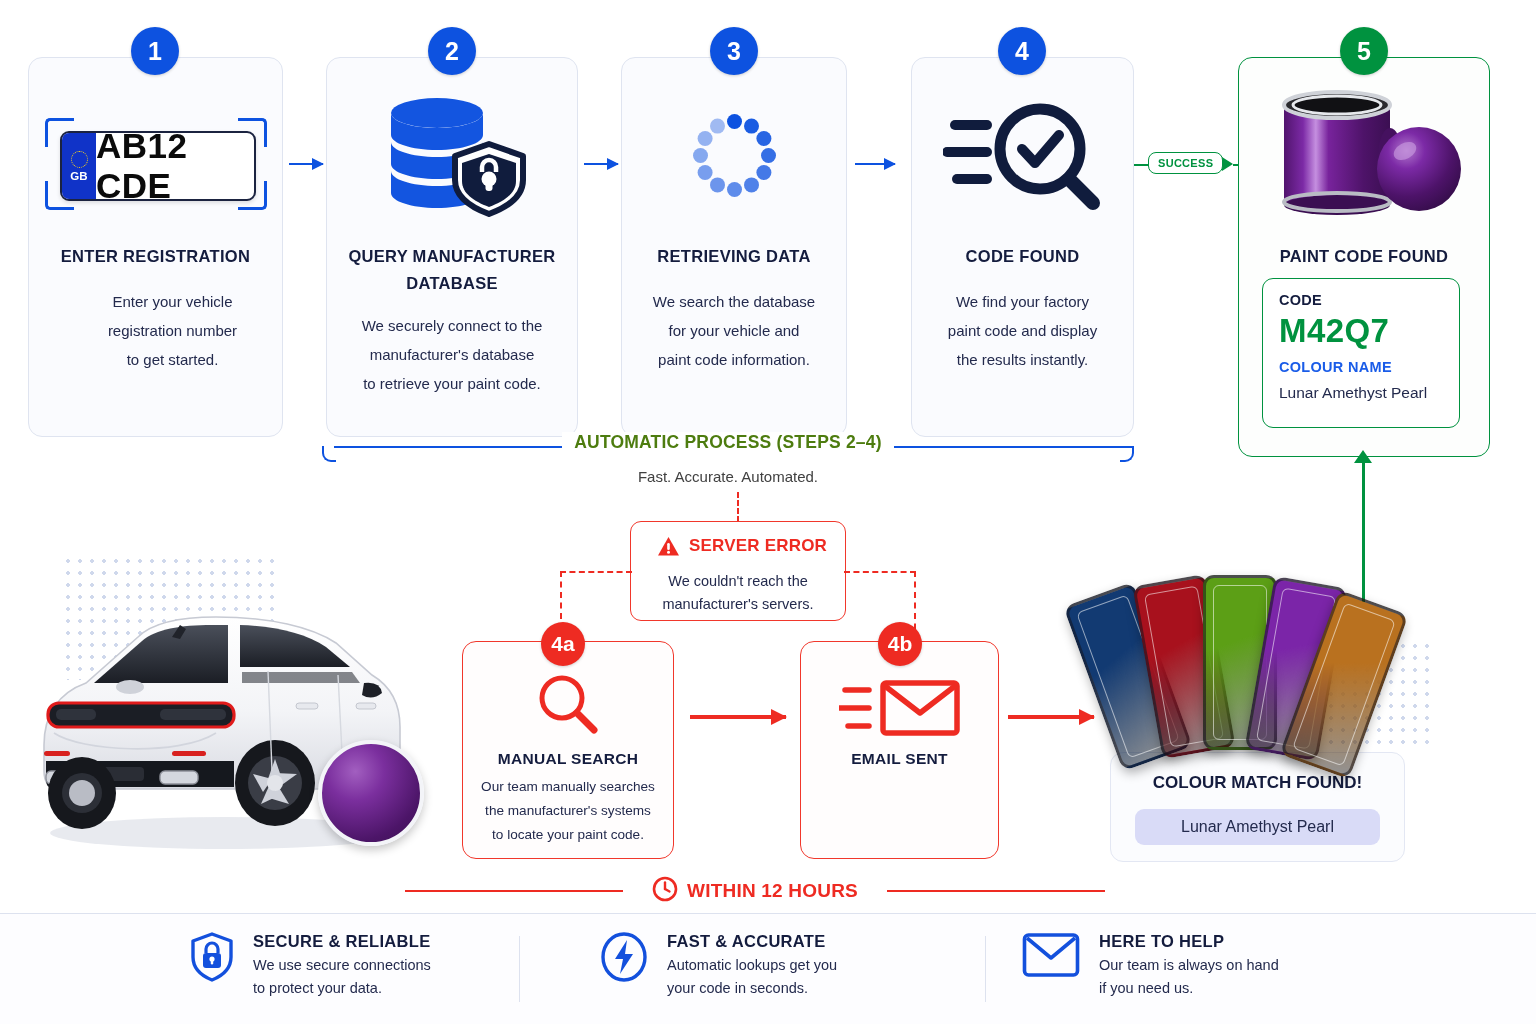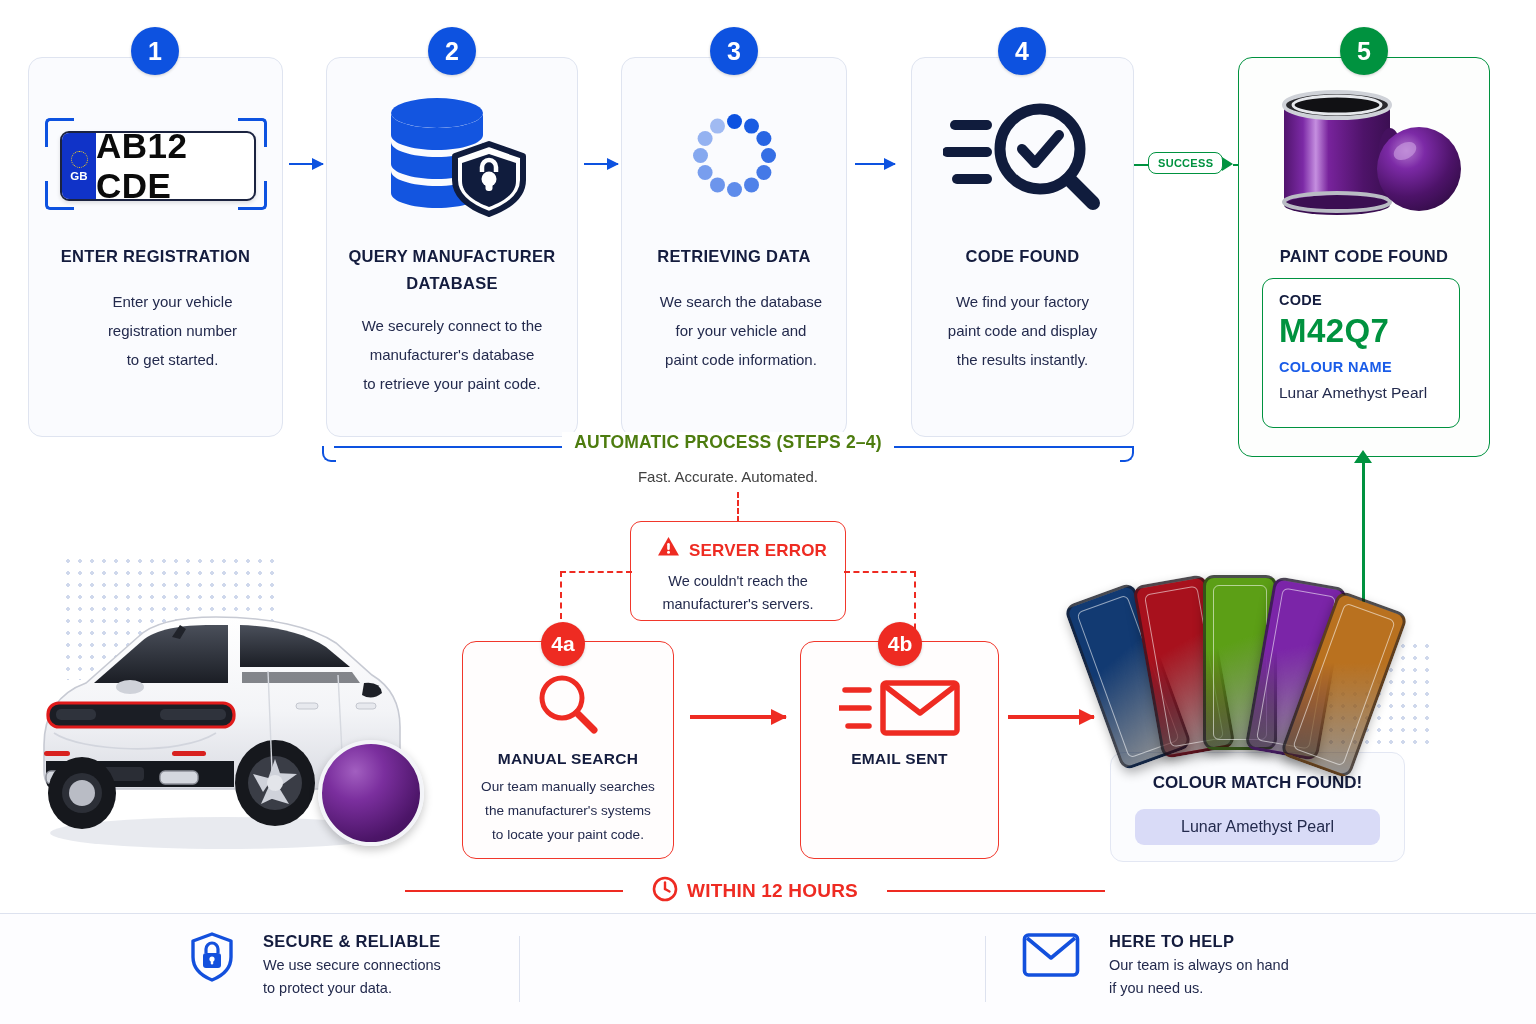--- a/index.html
+++ b/index.html
@@ -118,29 +118,29 @@
   .res-box{position:absolute;left:1262px;top:278px;width:198px;height:150px;
     border:1.6px solid #00923f;border-radius:11px;background:#fff;box-sizing:border-box;}
   .res-lbl{position:absolute;left:16px;font-weight:bold;font-size:14.5px;letter-spacing:.3px;}
   .res-code-lbl{top:13px;color:#141c3e;}
   .res-code{position:absolute;left:16px;top:33px;font-size:33px;font-weight:bold;color:#00923f;letter-spacing:.4px;}
   .res-col-lbl{top:80px;color:#1a5ce8;}
   .res-col{position:absolute;left:16px;top:105px;font-size:15.5px;color:#232a4d;}
 
   
   .footer{position:absolute;left:0;bottom:0;width:1536px;height:110px;border-top:1.5px solid #dde2ef;background:#fdfdff;}
-  .feat{position:absolute;top:18px;display:flex;gap:29px;align-items:flex-start;}
+  .feat{position:absolute;top:18px;display:flex;gap:19px;align-items:flex-start;}
   .feat-txt h4{margin:0 0 3px 0;font-size:16.5px;font-weight:bold;letter-spacing:.3px;color:#141c3e;}
   .feat-txt p{margin:0;font-size:14.5px;line-height:1.62;color:#232a4d;}
   .vdiv{position:absolute;top:22px;width:1.4px;height:66px;background:#dde2ef;}
 
   
   .err-box{position:absolute;left:630px;top:521px;width:216px;height:100px;
     border:1.8px solid #f1372b;border-radius:11px;background:#fff;box-sizing:border-box;}
-  .err-head{position:absolute;left:8px;right:0;top:14px;display:flex;align-items:flex-end;justify-content:center;gap:9px;}
+  .err-head{position:absolute;left:8px;right:0;top:14px;display:flex;align-items:flex-start;justify-content:center;gap:9px;}
   .err-title{color:#ee2b22;font-weight:bold;font-size:17px;letter-spacing:.2px;}
   .err-body{position:absolute;left:6px;right:6px;top:48px;text-align:center;font-size:14.5px;line-height:1.62;color:#232a4d;}
 
   
   .halftone{position:absolute;opacity:.5;
     background-image:radial-gradient(#9fb0d8 1.7px, transparent 1.8px);
     background-size:12px 12px;}
 
   
   .ring{position:relative;width:88px;height:88px;}
@@ -225,21 +225,21 @@
         <i style="transform: translate(0px, 34px); opacity: 0.66;"></i>
         <i style="transform: translate(-17px, 29.4px); opacity: 0.6;"></i>
         <i style="transform: translate(-29.4px, 17px); opacity: 0.55;"></i>
         <i style="transform: translate(-34px, 0px); opacity: 0.49;"></i>
         <i style="transform: translate(-29.4px, -17px); opacity: 0.43;"></i>
         <i style="transform: translate(-17px, -29.4px); opacity: 0.38;"></i>
       </div>
   </div>
 
   <div class="c-title" style="left:621px;width:226px;top:243px;">RETRIEVING DATA</div>
-  <div class="c-body" style="left:621px;width:226px;top:288px;margin-left:7px;">We search the database<br>for your vehicle and<br>paint code information.</div>
+  <div class="c-body" style="left:621px;width:226px;top:288px;">We search the database<br>for your vehicle and<br>paint code information.</div>
 
   <div class="harrow" style="left:855px;top:163px;width:40px;"></div>
 
   <div class="card" style="left:911px;top:57px;width:223px;height:380px;"></div>
   <div class="badge" style="left:998px;top:27px;">4</div>
 
   <div class="icon-wrap" style="left:911px;top:95px;width:223px;height:120px;">
     <svg width="160" height="116" viewBox="0 0 160 116">
       <g stroke="#101c3d" stroke-width="10" stroke-linecap="round">
         <line x1="12" y1="28" x2="44" y2="28"></line>
@@ -480,20 +480,32 @@
           <circle cx="22" cy="27" r="2.6" fill="#fff"></circle>
           <rect x="20.8" y="27" width="2.4" height="5.5" rx="1.2" fill="#fff"></rect>
         </svg>
       </span>
       <div class="feat-txt">
         <h4>SECURE &amp; RELIABLE</h4>
         <p>We use secure connections<br>to protect your data.</p>
       </div>
     </div>
 
+    <div class="feat" style="left:600px;">
+      <span>
+        <svg width="48" height="50" viewBox="0 0 48 50">
+          <ellipse cx="24" cy="25" rx="21" ry="23" fill="none" stroke="#1350dd" stroke-width="3.4"></ellipse>
+          <path d="M27 8 L15 27 h8 l-3 15 13-20 h-8 z" fill="#1350dd"></path>
+        </svg>
+      </span>
+      <div class="feat-txt">
+        <h4>FAST &amp; ACCURATE</h4>
+        <p>Automatic lookups get you<br>your code in seconds.</p>
+      </div>
+    </div>
 
     <div class="feat" style="left:1022px;">
       <span>
         <svg width="58" height="46" viewBox="0 0 58 46">
           <rect x="2.5" y="3" width="53" height="40" rx="4" fill="none" stroke="#1350dd" stroke-width="3.6"></rect>
           <path d="M5 6 L29 26 L53 6" fill="none" stroke="#1350dd" stroke-width="3.6" stroke-linejoin="round"></path>
         </svg>
       </span>
       <div class="feat-txt">
         <h4>HERE TO HELP</h4>

